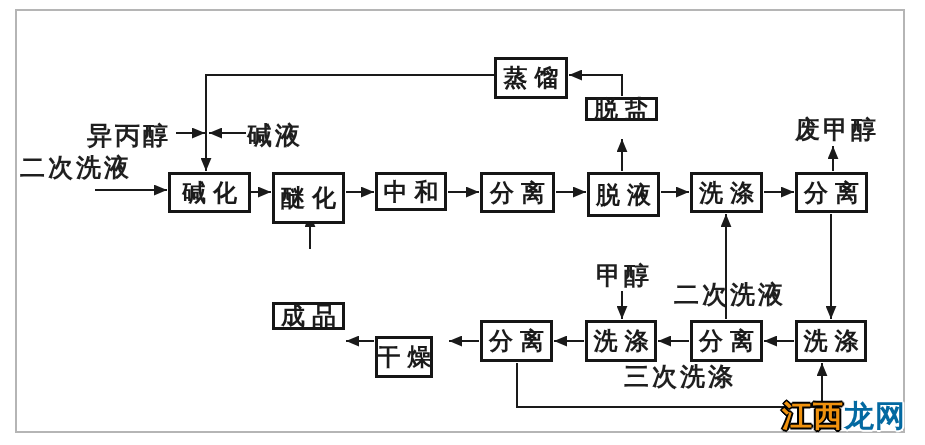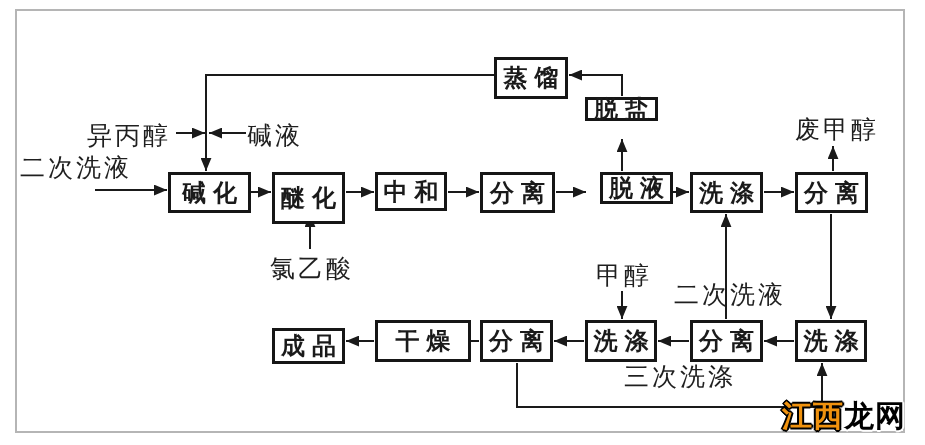--- a/index.html
+++ b/index.html
@@ -13,35 +13,35 @@
   }
   svg.connectors{position:absolute;left:0;top:0;width:925px;height:445px;}
   svg.connectors path{stroke:#1a1a1a;stroke-width:2;fill:none;}
   .node{
     position:absolute;box-sizing:border-box;background:#ffffff;
     border:3.5px solid #161616;display:flex;align-items:center;justify-content:center;
     font-size:24px;font-weight:bold;letter-spacing:7px;padding-left:7px;
     white-space:nowrap;z-index:2;
   }
   .lbl{
-    position:absolute;font-size:25px;font-weight:normal;letter-spacing:3px;
+    position:absolute;font-size:25px;font-weight:bold;letter-spacing:3px;
     white-space:nowrap;z-index:3;color:#1f1f1f;
   }
   .wm{
     position:absolute;left:782px;top:396px;font-size:30px;font-weight:bold;
     white-space:nowrap;z-index:4;letter-spacing:1px;
   }
   .wm-orange{
     color:#f0920e;
     text-shadow:-2px 0 #000,2px 0 #000,0 -2px #000,0 2px #000,
                 -1px -1px #000,1px -1px #000,-1px 1px #000,1px 1px #000;
     text-align:right;
   }
   .wm-black{
-    color:#000000;
+    color:#0369a1;
     text-shadow:-2px 0 #fff,2px 0 #fff,0 -2px #fff,0 2px #fff,
                 -1px -1px #fff,1px -1px #fff,-1px 1px #fff,1px 1px #fff;
   }
 </style>
 </head>
 <body>
 
 <div class="canvas">
 
   <div class="frame"></div>
@@ -90,53 +90,52 @@
   </div>
   <div class="node" style="left:272px;top:172px;width:73px;height:52px">
     <span>醚化</span>
   </div>
   <div class="node" style="left:375px;top:172px;width:72px;height:39px">
     <span>中和</span>
   </div>
   <div class="node" style="left:480px;top:172px;width:75px;height:41px">
     <span>分离</span>
   </div>
-  <div class="node" style="left:600px;top:172px;width:73px;height:32px">
+  <div class="node" style="left:587px;top:172px;width:73px;height:45px">
     <span>脱液</span>
   </div>
   <div class="node" style="left:690px;top:172px;width:73px;height:41px">
     <span>洗涤</span>
   </div>
   <div class="node" style="left:795px;top:172px;width:73px;height:41px">
     <span>分离</span>
   </div>
 
-  <div class="node" style="left:272px;top:328px;width:73px;height:36px">
+  <div class="node" style="left:272px;top:302px;width:73px;height:28px">
     <span>成品</span>
   </div>
-  <div class="node" style="left:375px;top:320px;width:96px;height:42px">
+  <div class="node" style="left:375px;top:336px;width:58px;height:42px">
     <span>干燥</span>
   </div>
   <div class="node" style="left:480px;top:320px;width:73px;height:42px">
     <span>分离</span>
   </div>
   <div class="node" style="left:585px;top:320px;width:72px;height:42px">
     <span>洗涤</span>
   </div>
   <div class="node" style="left:690px;top:320px;width:73px;height:42px">
     <span>分离</span>
   </div>
   <div class="node" style="left:795px;top:320px;width:72px;height:42px">
     <span>洗涤</span>
   </div>
 
   <div class="lbl" style="left:87px;top:119px">异丙醇</div>
   <div class="lbl" style="left:247px;top:119px">碱液</div>
   <div class="lbl" style="left:20px;top:151px">二次洗液</div>
-  <div class="lbl" style="left:270px;top:252px">氯乙酸</div>
   <div class="lbl" style="left:596px;top:259px">甲醇</div>
   <div class="lbl" style="left:795px;top:113px">废甲醇</div>
   <div class="lbl" style="left:674px;top:278px">二次洗液</div>
   <div class="lbl" style="left:624px;top:360px">三次洗涤</div>
 
   <div class="wm">
     <span class="wm-orange">江西</span><span class="wm-black">龙网</span>
   </div>
 
 </div>

